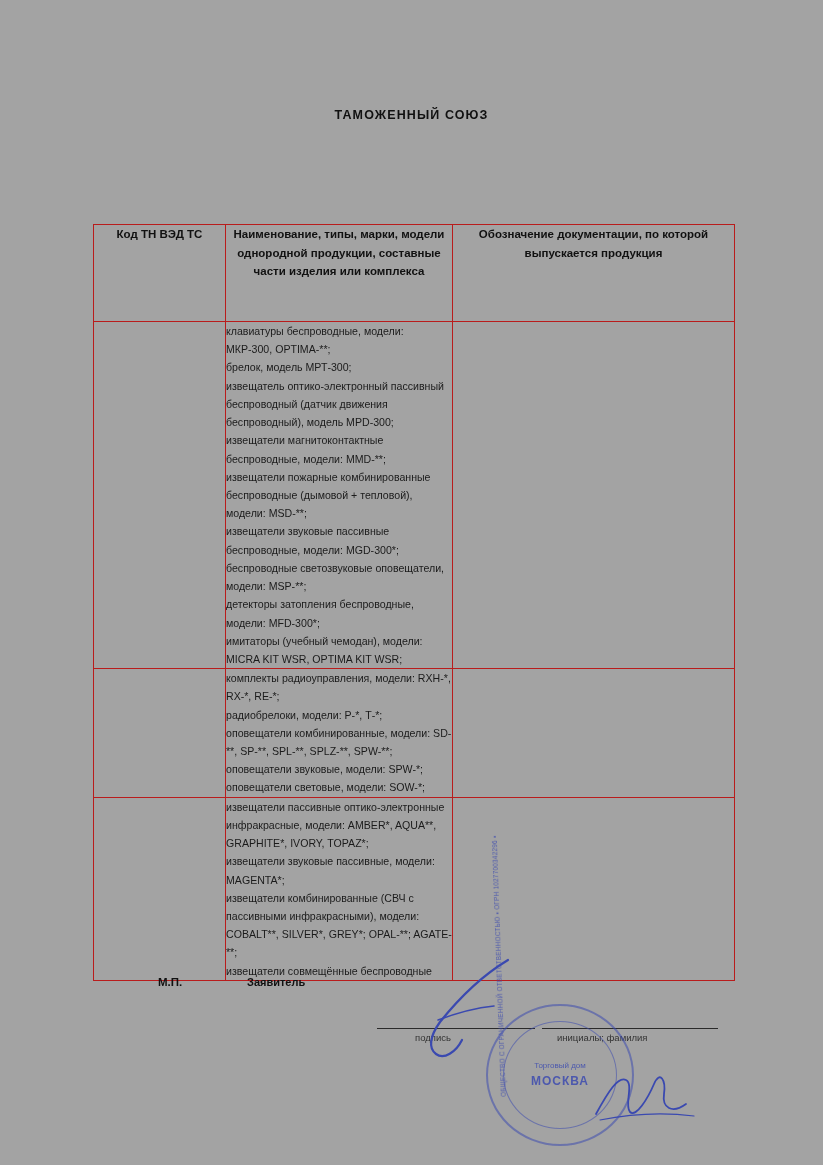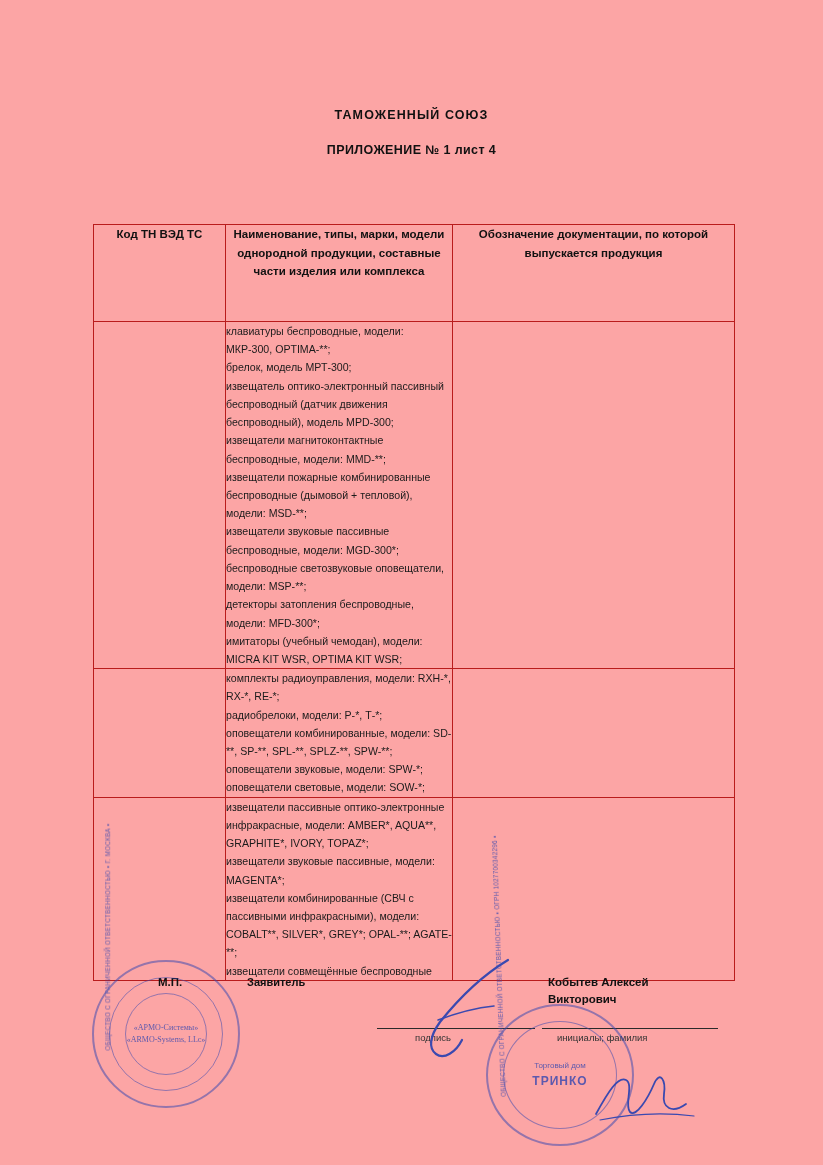--- a/index.html
+++ b/index.html
@@ -13,21 +13,21 @@
     font-family: "Liberation Sans", sans-serif;
     color: #1a1a1a;
     position: relative;
     overflow: hidden;
   }
   .page {
     position: absolute;
     left: 0; top: 0;
     width: 823px;
     height: 1165px;
-    background: #fca5a5;
+    background: #a3a3a3;
   }
   .header {
     text-align: center;
     padding-top: 108px;
   }
   .header .line {
     font-size: 12.5px;
     font-weight: bold;
     letter-spacing: 0.4px;
     margin-bottom: 21px;
@@ -209,21 +209,20 @@
   .sig1 { left: 408px; top: 956px; }
   .sig2 { left: 590px; top: 1062px; }
 </style>
 </head>
 <body>
 
 <div class="page">
 
   <div class="header">
     <div class="line l1">ТАМОЖЕННЫЙ СОЮЗ</div>
-    <div class="line l2">ПРИЛОЖЕНИЕ № 1 лист 4</div>
   </div>
 
   <table class="decl">
     <thead>
       <tr>
         <th class="head c1">Код ТН ВЭД ТС</th>
         <th class="head c2">Наименование, типы, марки, модели однородной продукции, составные части изделия или комплекса</th>
         <th class="head c3">Обозначение документации, по которой выпускается продукция</th>
       </tr>
     </thead>
@@ -257,52 +256,36 @@
 извещатели комбинированные (СВЧ с пассивными инфракрасными), модели: COBALT**, SILVER*, GREY*; OPAL-**; AGATE-**;
 извещатели совмещённые беспроводные</td>
         <td class="docs"></td>
       </tr>
     </tbody>
   </table>
 
   <div class="footer">
     <div class="mp">М.П.</div>
     <div class="applicant">Заявитель</div>
-    <div class="name-block">
-      <div>Кобытев Алексей</div>
-      <div>Викторович</div>
-    </div>
     <div class="rule-sign"></div>
     <div class="rule-name"></div>
     <div class="lbl-sign">подпись</div>
     <div class="lbl-name">инициалы; фамилия</div>
   </div>
 
-  <div class="stamp stamp1">
-    <div class="stamp-circle"></div>
-    <div class="stamp-circle inner"></div>
-    <div class="stamp-circle inner2"></div>
-    <div class="stamp-ring-text">
-      <span style="transform: rotate(-105deg) translate(0,-64px) rotate(15deg);">ОБЩЕСТВО С ОГРАНИЧЕННОЙ ОТВЕТСТВЕННОСТЬЮ • Г. МОСКВА •</span>
-    </div>
-    <div class="stamp-center">
-      <div>«АРМО-Системы»</div>
-      <div>«ARMO-Systems, LLc»</div>
-    </div>
-  </div>
 
   <div class="stamp stamp2">
     <div class="stamp-circle"></div>
     <div class="stamp-circle inner"></div>
     <div class="stamp-ring-text">
       <span style="transform: rotate(-110deg) translate(0,-64px) rotate(18deg);">ОБЩЕСТВО С ОГРАНИЧЕННОЙ ОТВЕТСТВЕННОСТЬЮ • ОГРН 1027700342296 •</span>
     </div>
     <div class="stamp-center">
       <div style="font-size:8px;font-weight:normal;letter-spacing:0;">Торговый дом</div>
-      <div>ТРИНКО</div>
+      <div>МОСКВА</div>
     </div>
   </div>
 
   <div class="kopiya">
     
     
     
     
     
   </div>

